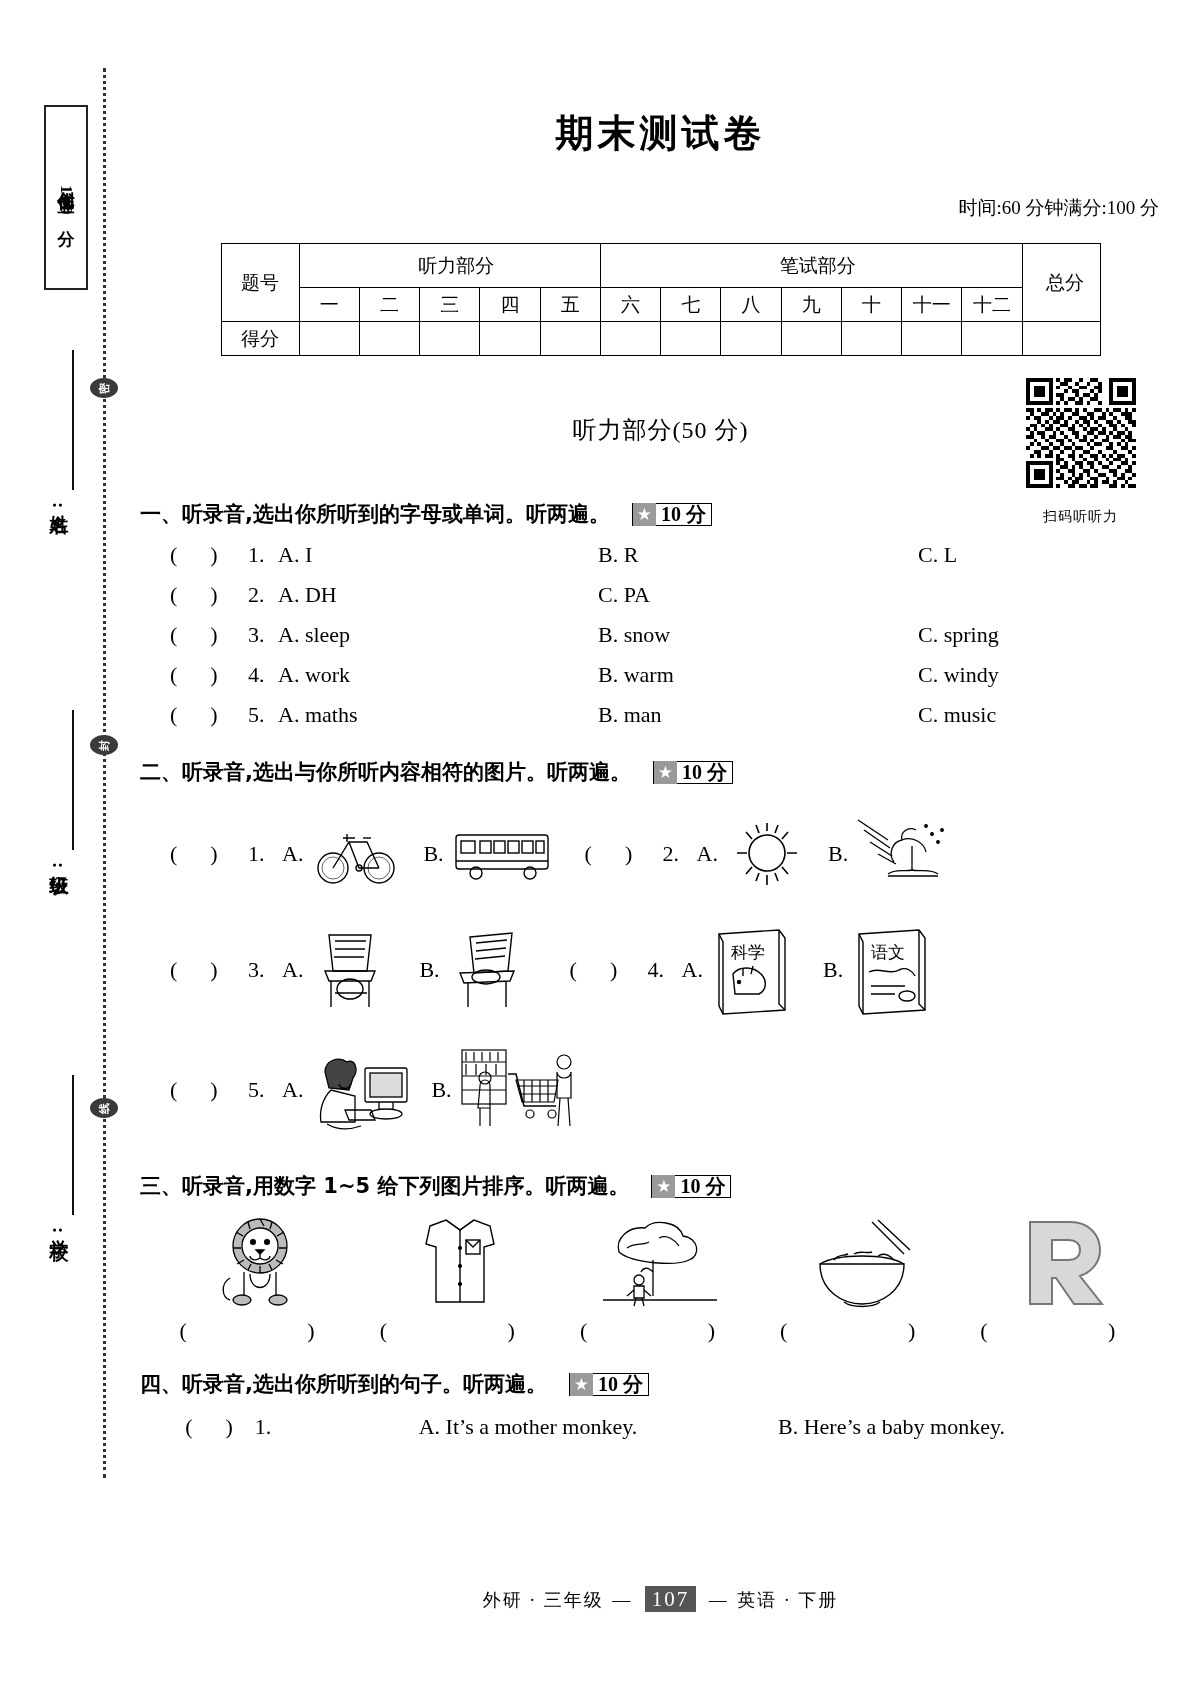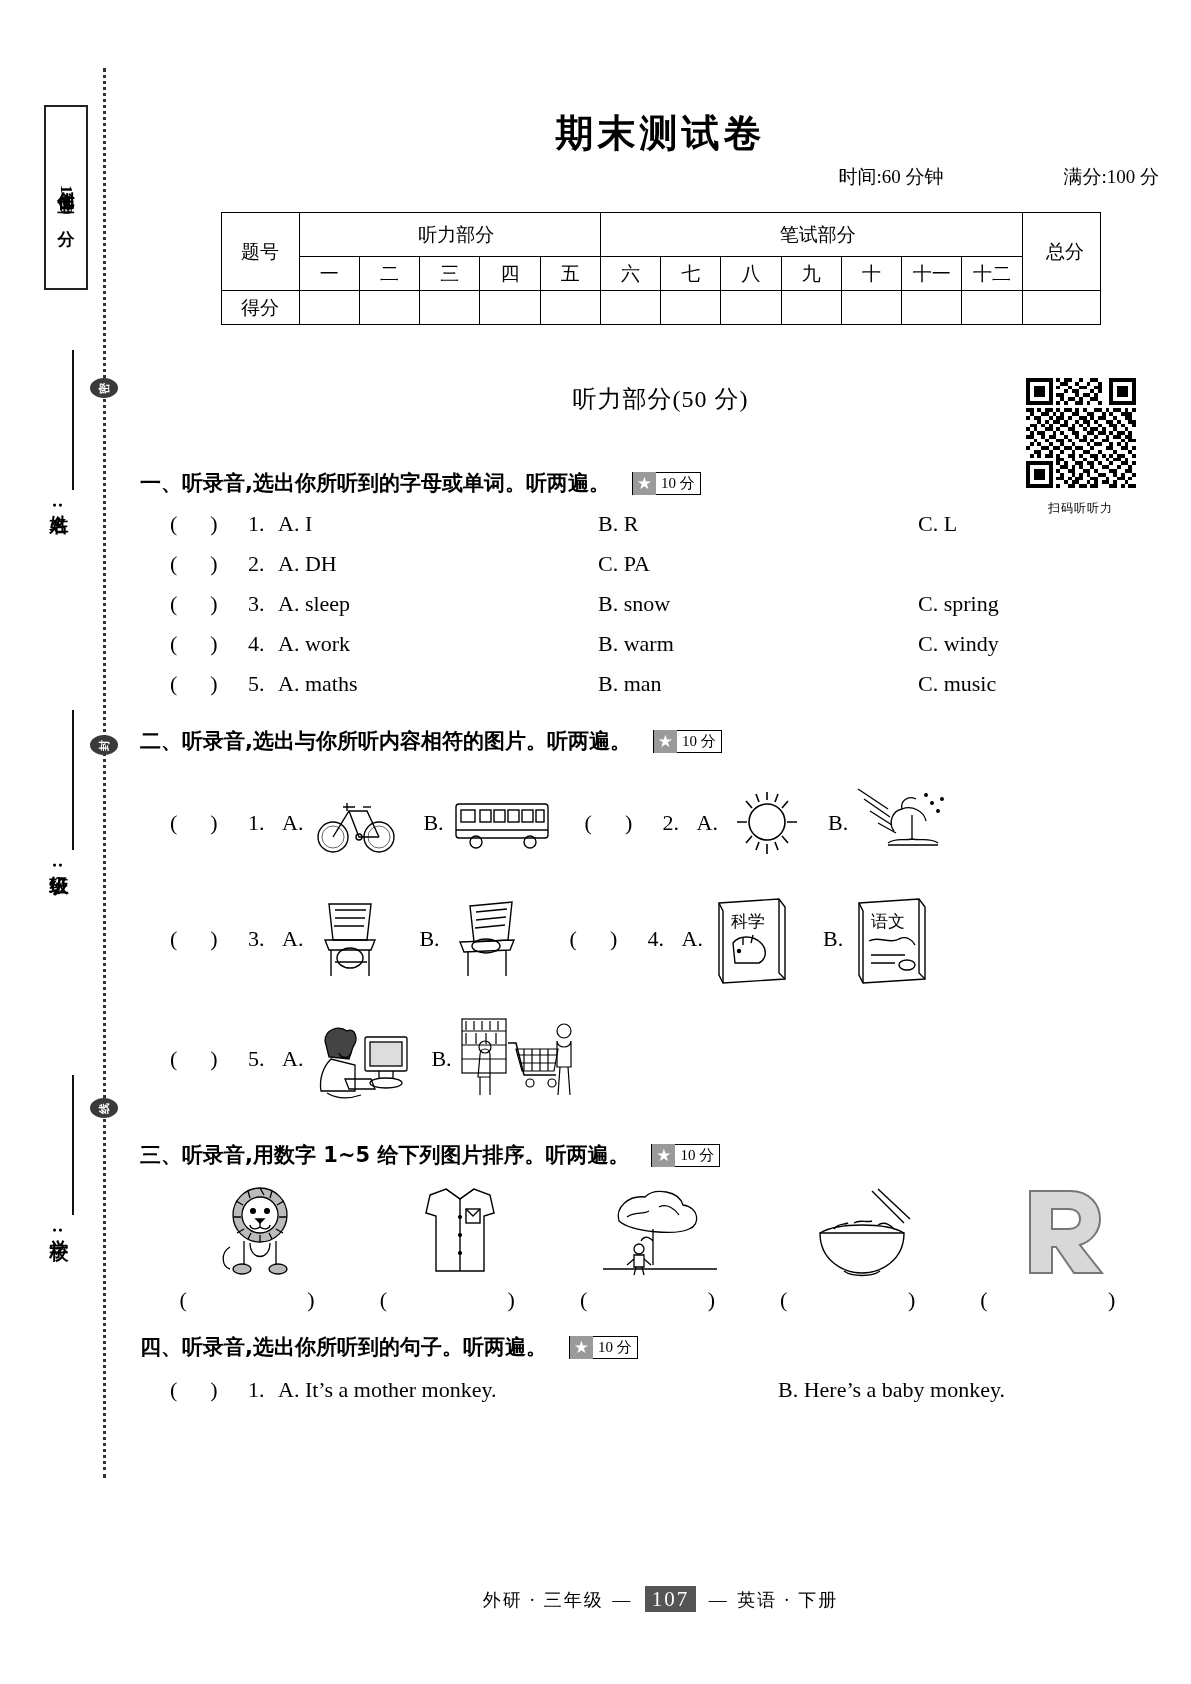--- a/index.html
+++ b/index.html
@@ -59,23 +59,23 @@
 
   .title {
     text-align:center;
     font-family:"DejaVu Serif", serif;
     font-size:38px; font-weight:bold;
     letter-spacing:4px;
     margin-top:108px;
   }
 
   .meta-row {
-    margin-top:5px;
+    margin-top:36px;
     padding-right:32px;
-    display:flex; justify-content:flex-end; gap:120px;
+    display:flex; justify-content:flex-end; 
     font-size:19px;
   }
 
   
   .score-table {
     margin:22px auto 0 auto;
     width:880px;
     border-collapse:collapse;
     table-layout:fixed;
   }
@@ -92,21 +92,21 @@
   .section-head {
     text-align:center;
     font-size:24px;
     margin-top:58px;
     letter-spacing:1px;
   }
 
   
   .qr-wrap { position:absolute; right:28px; top:378px; width:165px; text-align:center; }
   .qr { width:128px; height:110px; margin:0 auto; display:block; }
-  .qr-cap { font-size:12px; margin-top:12px; letter-spacing:1px; }
+  .qr-cap { font-size:14px; margin-top:20px; letter-spacing:1px; }
 
   
   .qhead {
     display:flex; align-items:center; gap:18px;
     font-size:21px; font-weight:bold;
     font-family:"DejaVu Sans", sans-serif;
     margin-left:10px;
     letter-spacing:0px;
   }
   .badge {
@@ -115,21 +115,21 @@
     height:23px;
     margin-left:4px;
   }
   .badge .star {
     width:23px; height:23px;
     background:#9a9a9a;
     display:flex; align-items:center; justify-content:center;
     color:#fff; font-size:17px; line-height:1;
   }
   .badge .pts {
-    padding:0 5px; font-size:15px; font-weight:normal;
+    padding:0 5px; font-size:20px; font-weight:bold;
     font-family:"Liberation Serif", serif;
   }
 
   
   .opt-row {
     display:flex; align-items:center;
     font-size:22px;
     margin-top:14px;
     padding-left:40px;
   }
@@ -800,21 +800,21 @@
                      L48 64 L44 64 L44 90 L22 90 Z M44 26 L44 46 L60 46
                      C68 46 72 42 72 36 C72 30 68 26 60 26 Z"></path>
           </g>
         </svg>
         <div class="order-paren">(&nbsp;&nbsp;&nbsp;)</div>
       </div>
 
     </div>
   </div>
 
-  <div style="margin-top:20px;">
+  <div style="margin-top:26px;text-align:center;">
     <div class="qhead">
       <span>四、听录音,选出你所听到的句子。听两遍。</span>
       <span class="badge">
         <span class="star">★</span>
         <span class="pts">10 分</span>
       </span>
     </div>
 
     <div class="sent-row">
       <span class="paren">(&nbsp;&nbsp;&nbsp;&nbsp;&nbsp;&nbsp;)</span>

